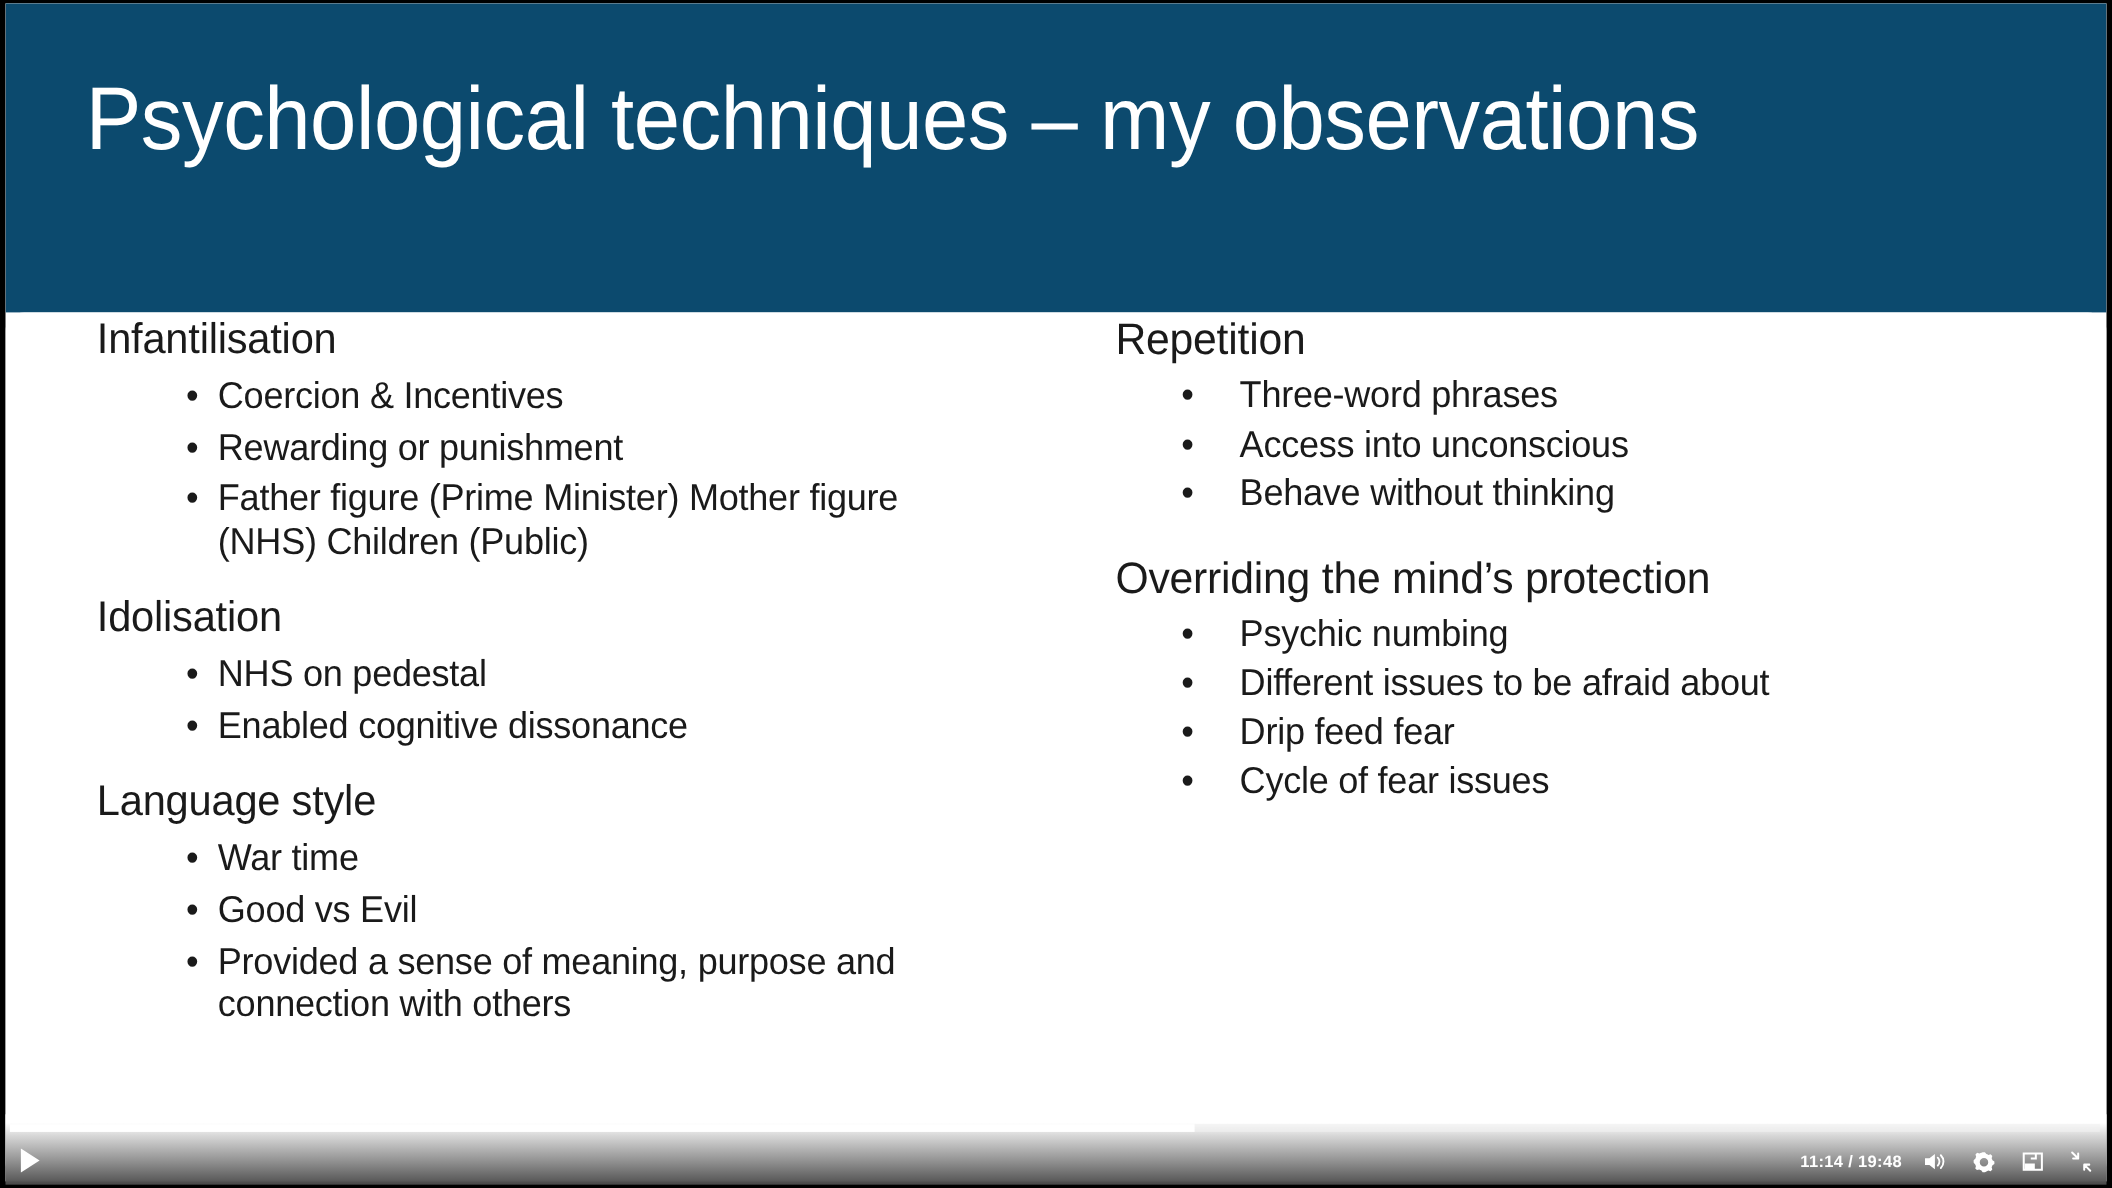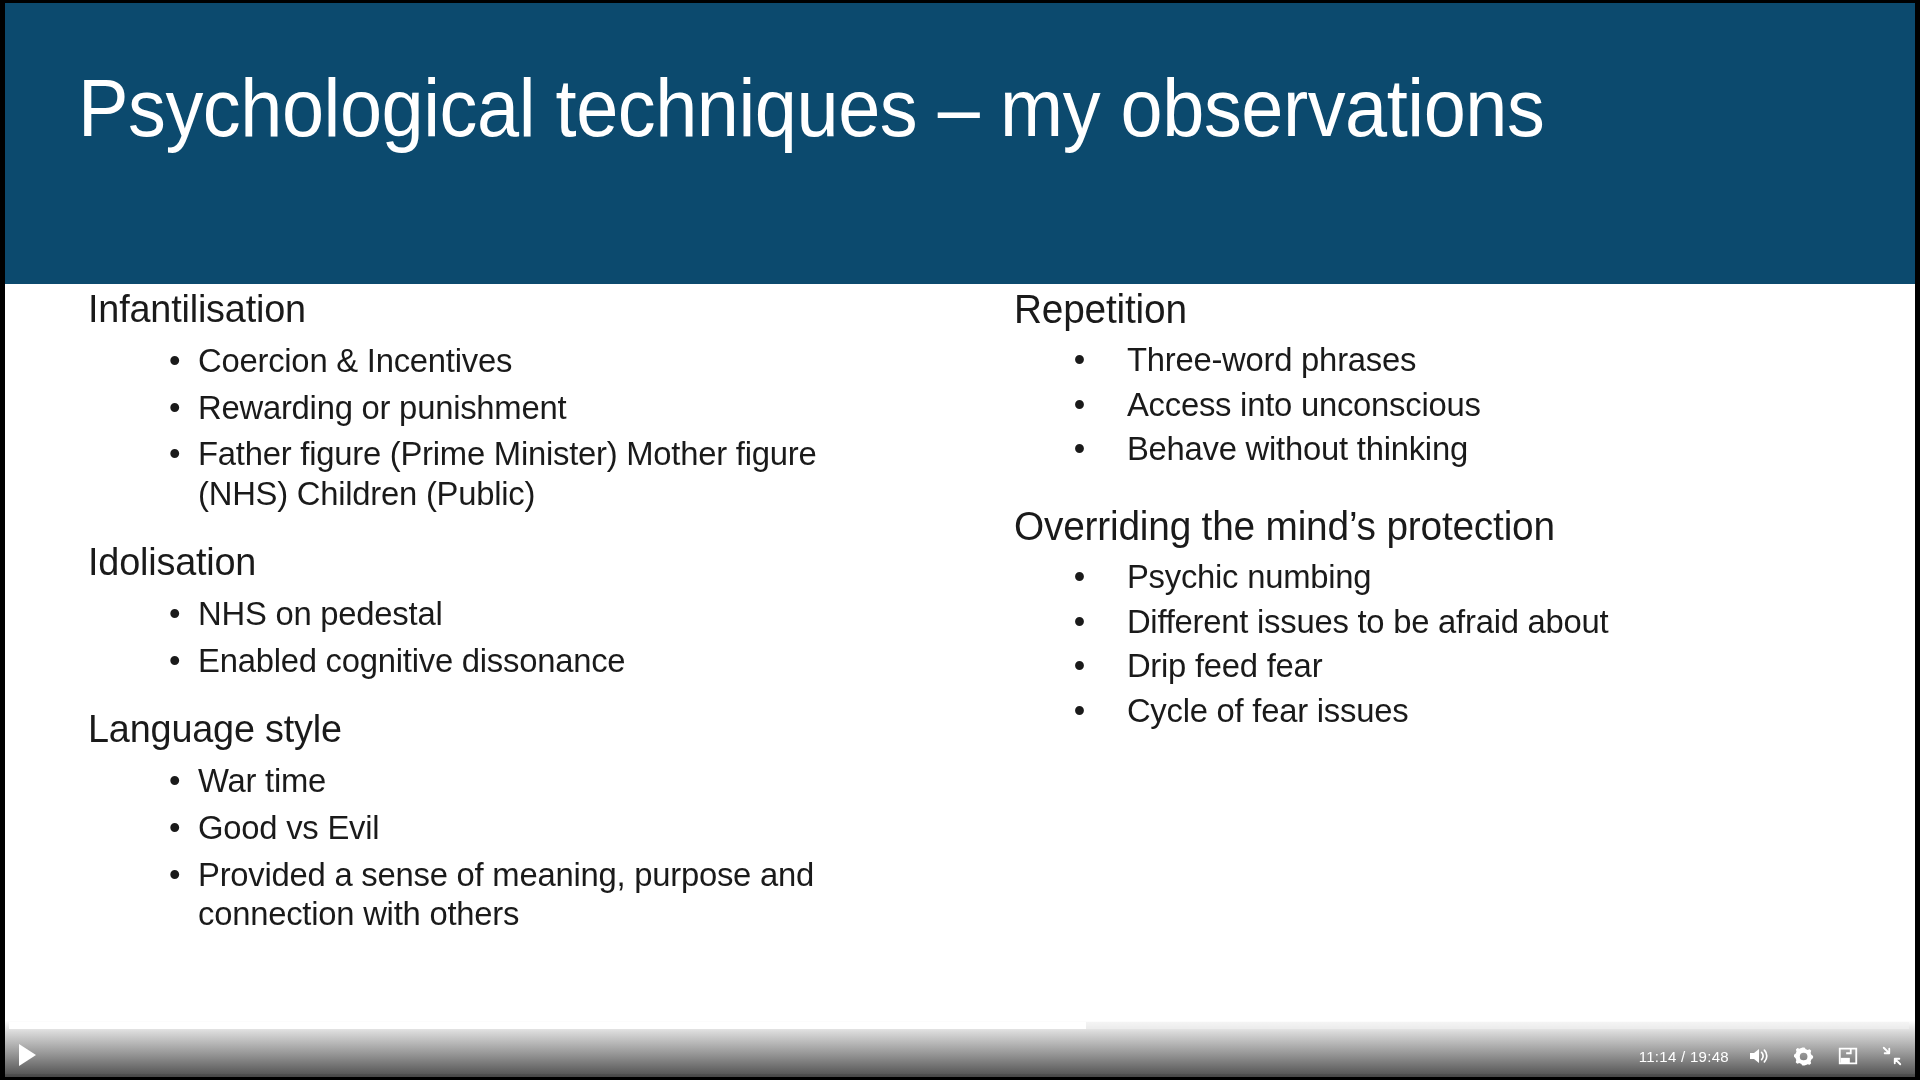--- a/index.html
+++ b/index.html
@@ -110,20 +110,21 @@
   #control-bar {
     position:absolute;
     left:5px; bottom:3px;
     width:1910px; height:64px;
     background:linear-gradient(to bottom,
         rgba(255,255,255,0.97) 0%,
         rgba(255,255,255,0.99) 12%,
         rgba(214,214,214,0.96) 30%,
         rgba(150,150,150,0.96) 62%,
         rgba(74,74,74,0.97) 100%);
+    font-weight:bold;
   }
 
   #progress-track {
     position:absolute;
     left:4px; top:9px;
     width:1900px; height:7px;
     background:rgba(240,240,240,0.62);
     cursor:pointer;
   }
   #progress-played {

